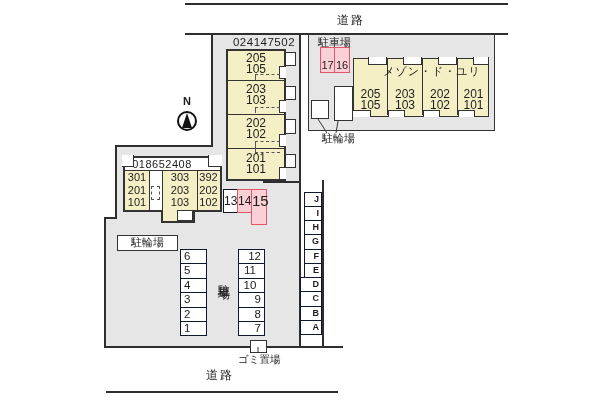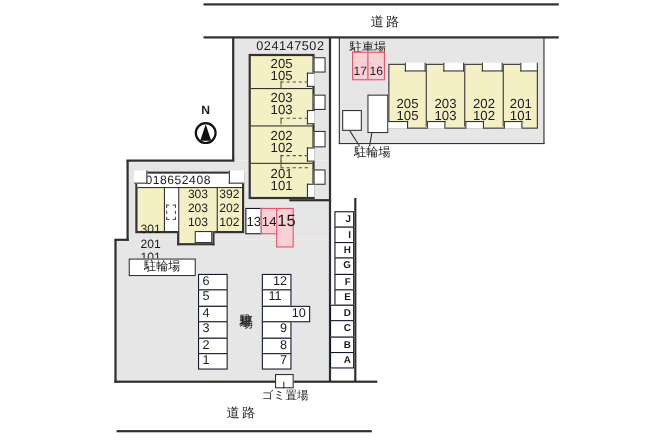--- a/index.html
+++ b/index.html
@@ -88,21 +88,21 @@
   <div class="dash" style="left:255px;top:141px;width:25px;"></div>
   <div class="dashv" style="left:255px;top:141px;height:6px;"></div>
   <div class="dash" style="left:255px;top:152px;width:25px;"></div>
   <div class="dashv" style="left:255px;top:146px;height:6px;"></div>
 
   <div class="bldg" style="left:123px;top:156px;width:99px;height:56px;">
     <div class="a" style="left:0;top:0;width:95px;height:12px;background:#fff;"></div>
     <div class="a" style="left:24px;top:12px;width:14px;height:40px;background:#fff;border-left:1px solid #333;border-right:1px solid #333;"></div>
     <div class="a" style="left:72px;top:12px;width:1px;height:40px;background:#333;"></div>
     <div class="a" style="left:0;top:12px;width:95px;height:1px;background:#333;"></div>
-    <div class="a ctr u3" style="left:0;top:13px;width:24px;margin-top:32px;">
+    <div class="a ctr u3" style="left:0;top:13px;width:24px;">
       <div>301</div>
         <div>201</div>
         <div>101</div>
     </div>
     <div class="a ctr u3" style="left:38px;top:13px;width:34px;">
       <div>303</div>
         <div>203</div>
         <div>103</div>
     </div>
     <div class="a ctr u3" style="left:72px;top:13px;width:23px;">
@@ -143,20 +143,21 @@
     </div>
     <div class="a ctr u2" style="left:69px;top:30px;width:34px;">
       <div>202</div>
         <div>102</div>
     </div>
     <div class="a ctr u2" style="left:104px;top:30px;width:31px;">
       <div>201</div>
         <div>101</div>
     </div>
   </div>
+  <div class="t ctr" style="left:372px;top:64px;width:120px;font-size:11px;letter-spacing:1px;">メゾン・ド・ユリ</div>
   <div class="wbox" style="left:368px;top:57px;width:19px;height:8px;border-top:none;"></div>
   <div class="wbox" style="left:403px;top:57px;width:19px;height:8px;border-top:none;"></div>
   <div class="wbox" style="left:438px;top:57px;width:19px;height:8px;border-top:none;"></div>
   <div class="wbox" style="left:473px;top:57px;width:16px;height:8px;border-top:none;"></div>
   <div class="wbox" style="left:353px;top:110px;width:18px;height:7px;border-bottom:none;border-left:none;"></div>
   <div class="wbox" style="left:388px;top:110px;width:17px;height:7px;border-bottom:none;"></div>
   <div class="wbox" style="left:423px;top:110px;width:17px;height:7px;border-bottom:none;"></div>
   <div class="wbox" style="left:458px;top:110px;width:17px;height:7px;border-bottom:none;"></div>
 
   <div class="cell ctr" style="left:223px;top:189px;width:15px;height:24px;font-size:12px;line-height:22px;">13</div>
@@ -169,21 +170,21 @@
   <div class="cell" style="left:180px;top:263px;width:27px;height:16px;padding-left:3px;">5</div>
   <div class="cell" style="left:180px;top:278px;width:27px;height:15px;padding-left:3px;">4</div>
   <div class="cell" style="left:180px;top:292px;width:27px;height:16px;padding-left:3px;">3</div>
   <div class="cell" style="left:180px;top:307px;width:27px;height:15px;padding-left:3px;">2</div>
   <div class="cell" style="left:180px;top:321px;width:27px;height:15px;padding-left:3px;">1</div>
 
   <div class="t" style="left:216px;top:274px;width:16px;height:44px;writing-mode:vertical-rl;text-orientation:upright;font-size:12px;letter-spacing:2px;">駐車場</div>
 
   <div class="cell" style="left:238px;top:249px;width:27px;height:15px;text-align:right;padding-right:3px;">12</div>
   <div class="cell" style="left:238px;top:263px;width:27px;height:16px;text-align:center;padding-right:3px;">11</div>
-  <div class="cell" style="left:238px;top:278px;width:44px;height:15px;text-align:right;padding-right:3px;">10</div>
+  <div class="cell" style="left:238px;top:278px;width:27px;height:15px;text-align:center;padding-right:3px;">10</div>
   <div class="cell" style="left:238px;top:292px;width:27px;height:16px;text-align:right;padding-right:3px;">9</div>
   <div class="cell" style="left:238px;top:307px;width:27px;height:15px;text-align:right;padding-right:3px;">8</div>
   <div class="cell" style="left:238px;top:321px;width:27px;height:15px;text-align:right;padding-right:3px;">7</div>
 
   <div class="cell" style="left:304px;top:192px;width:18px;height:15px;text-align:right;padding-right:2px;font-size:9px;font-weight:bold;">J</div>
   <div class="cell" style="left:304px;top:206px;width:18px;height:15px;text-align:right;padding-right:2px;font-size:9px;font-weight:bold;">I</div>
   <div class="cell" style="left:304px;top:220px;width:18px;height:15px;text-align:right;padding-right:2px;font-size:9px;font-weight:bold;">H</div>
   <div class="cell" style="left:304px;top:234px;width:18px;height:16px;text-align:right;padding-right:2px;font-size:9px;font-weight:bold;">G</div>
   <div class="cell" style="left:304px;top:249px;width:18px;height:15px;text-align:right;padding-right:2px;font-size:9px;font-weight:bold;">F</div>
   <div class="cell" style="left:304px;top:263px;width:18px;height:15px;text-align:right;padding-right:2px;font-size:9px;font-weight:bold;">E</div>

